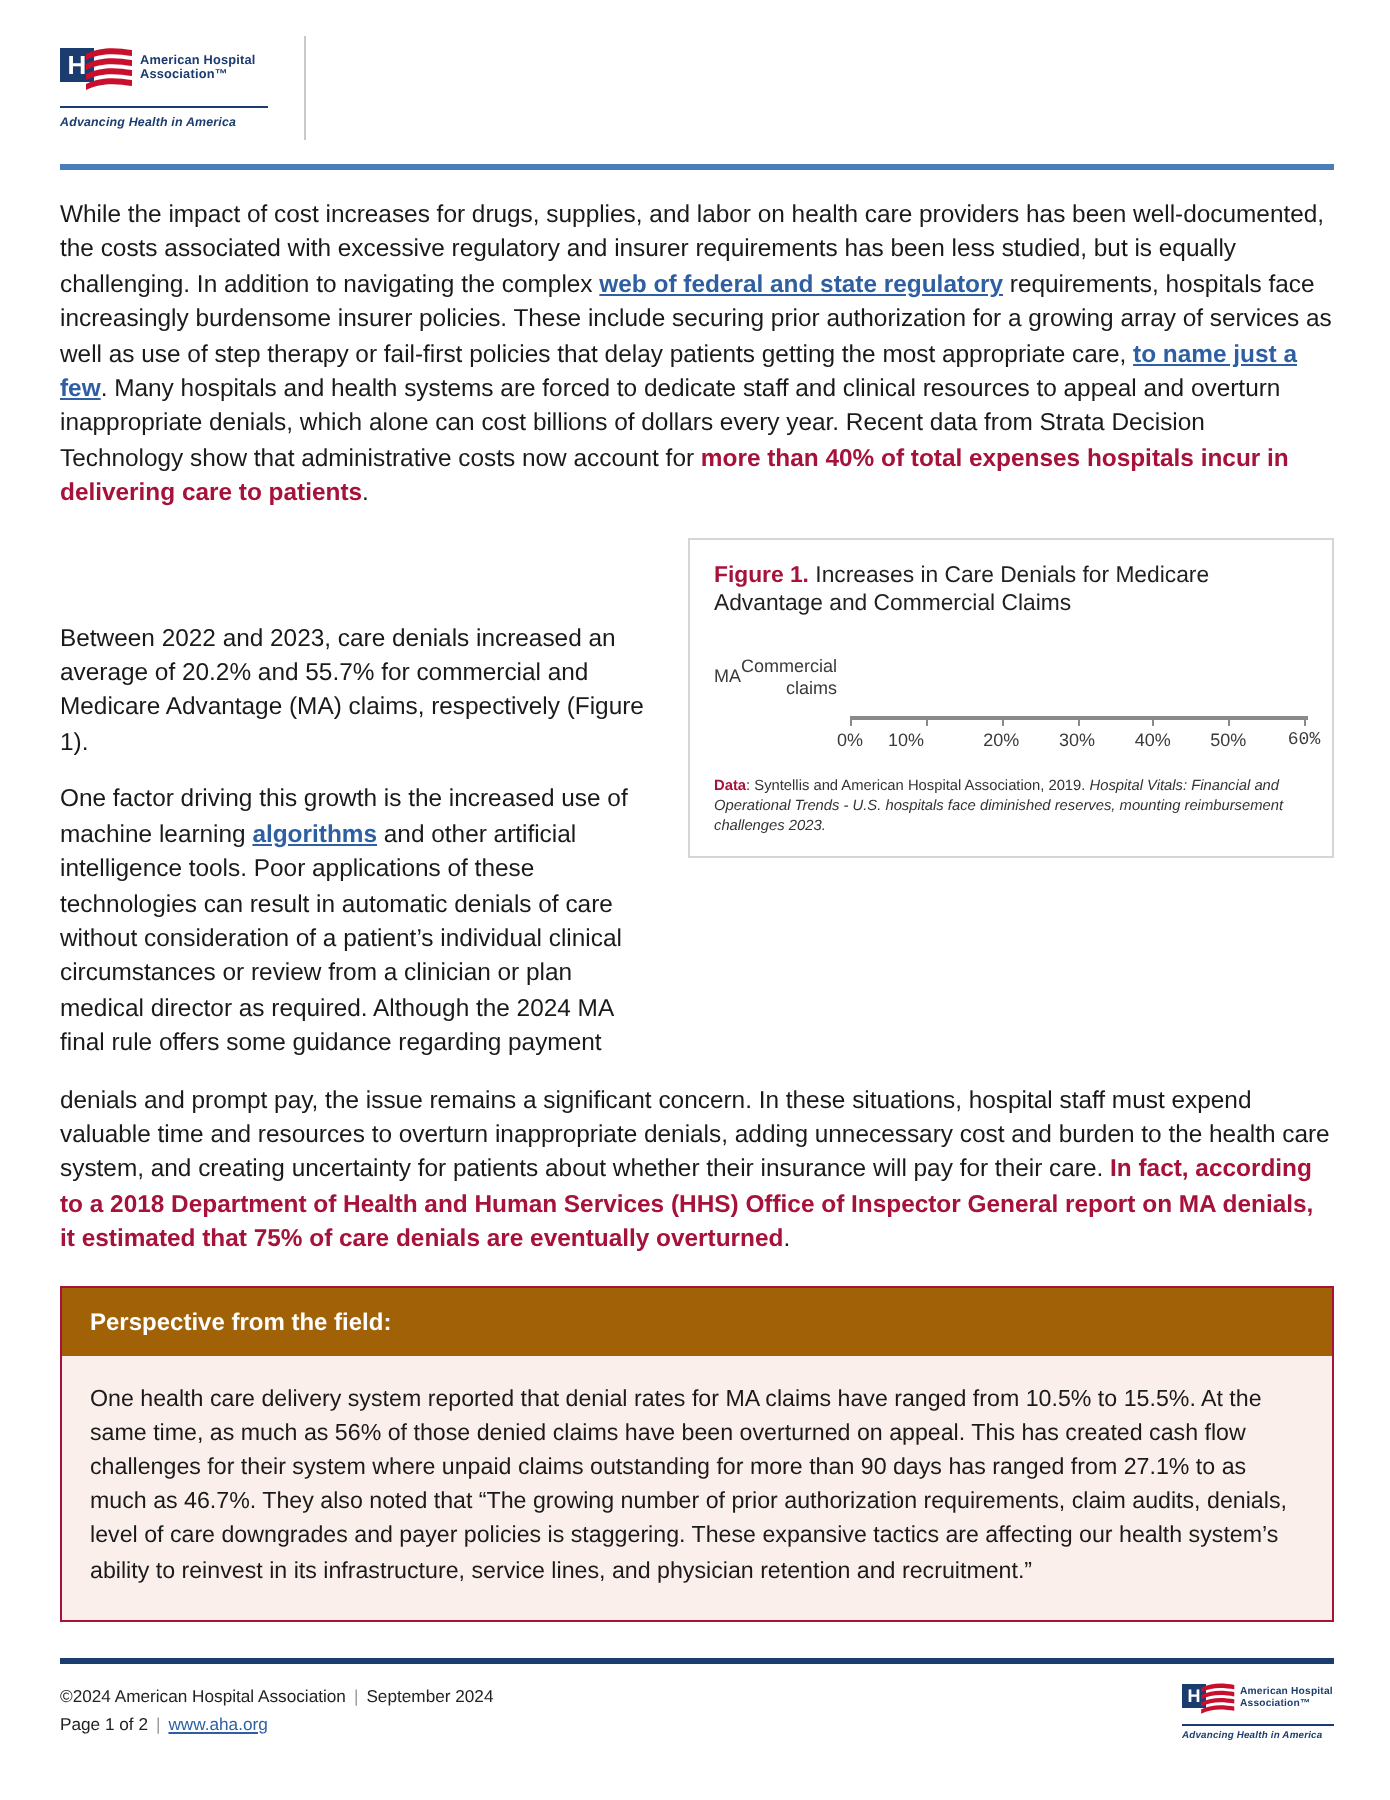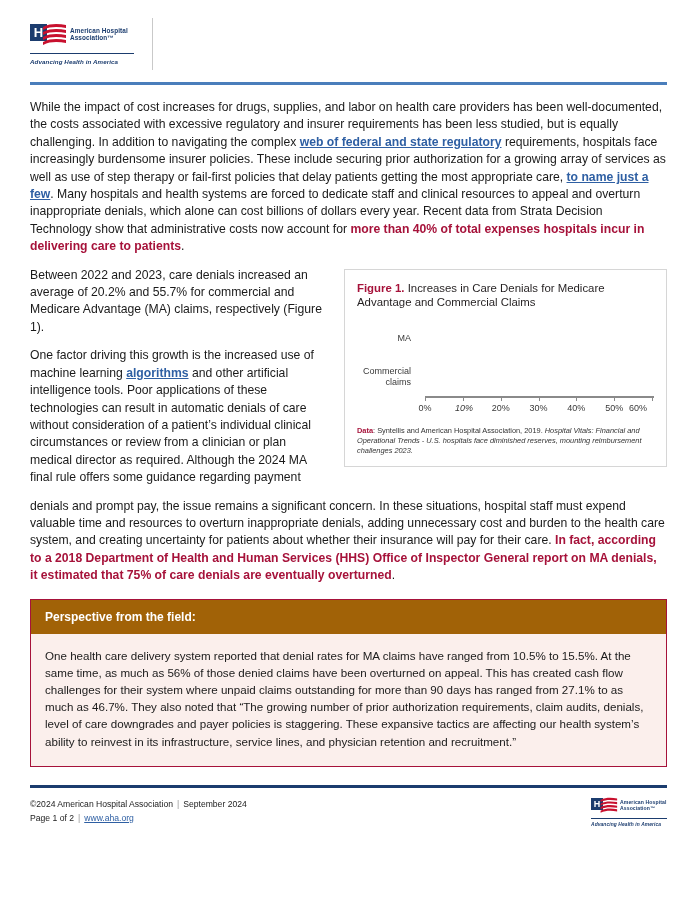--- a/index.html
+++ b/index.html
@@ -96,21 +96,21 @@
 
   a.doc-link {
     color: #2E5FA3;
     text-decoration: underline;
     font-weight: bold;
   }
   .accent-bold { color: #A6123A; font-weight: bold; }
 
   
   .split { display: flex; gap: 14px; align-items: flex-start; }
-  .split-left { width: 300px; flex: 0 0 300px; }
+  .split-left { width: 300px; flex: 0 0 300px; margin-top: 44px; }
   .split-right { flex: 1 1 auto; }
 
   .split-left p.body-text { margin-bottom: 11px; }
 
   
   .figure-card {
     border: 1px solid #d6d6d6;
     background: #fff;
     padding: 11px 12px 10px 12px;
     margin-top: 2px;
@@ -119,21 +119,21 @@
     font: 11.4px/14.6px "Liberation Sans", sans-serif;
     color: #231f20;
     margin-bottom: 8px;
   }
   .figure-title .fignum { color: #A6123A; font-weight: bold; }
 
   .chart { position: relative; padding: 2px 0 0 0; }
   .chart-plot { display: flex; }
   .chart-labels {
     width: 68px; flex: 0 0 68px;
-    display: flex; flex-direction: column;
+    display: flex; flex-direction: row;
     text-align: right;
     padding-right: 14px;
   }
   .chart-label {
     font: 9px/11px "Liberation Sans", sans-serif;
     color: #3a3a3a;
     display: flex; align-items: center; justify-content: flex-end;
   }
   .chart-label.r0 { height: 38px; }
   .chart-label.r1 { height: 38px; }
@@ -295,31 +295,31 @@
                   <span>Commercial claims</span>
                 </div>
               </div>
             </div>
 
             <div class="axis" id="chart-axis">
               <div class="axis-line"></div>
             <div class="axis-tick" style="left: 0px;"></div>
                 <div class="axis-tick-label" style="left: 0px;">0%</div>
                 <div class="axis-tick" style="left: 37.8333px;"></div>
-                <div class="axis-tick-label" style="left: 39px; font-style: italic;">10%</div>
+                <div class="axis-tick-label" style="left: 28px;">10%</div>
                 <div class="axis-tick" style="left: 75.6667px;"></div>
                 <div class="axis-tick-label" style="left: 75.6667px;">20%</div>
                 <div class="axis-tick" style="left: 113.5px;"></div>
                 <div class="axis-tick-label" style="left: 113.5px;">30%</div>
                 <div class="axis-tick" style="left: 151.333px;"></div>
                 <div class="axis-tick-label" style="left: 151.333px;">40%</div>
                 <div class="axis-tick" style="left: 189.167px;"></div>
                 <div class="axis-tick-label" style="left: 189.167px;">50%</div>
                 <div class="axis-tick" style="left: 227px;"></div>
-                <div class="axis-tick-label" style="left: 213px;">60%</div>
+                <div class="axis-tick-label" style="left: 227px; font-family: Liberation Mono, monospace;">60%</div>
               </div>
           </div>
 
           <div class="figure-note">
             <span class="note-label">Data</span><span>: Syntellis and American Hospital Association, 2019. </span><span class="note-ital">Hospital Vitals: Financial and Operational Trends - U.S. hospitals face diminished reserves, mounting reimbursement challenges 2023.</span>
           </div>
 
         </div>
       </div>
     </div>

